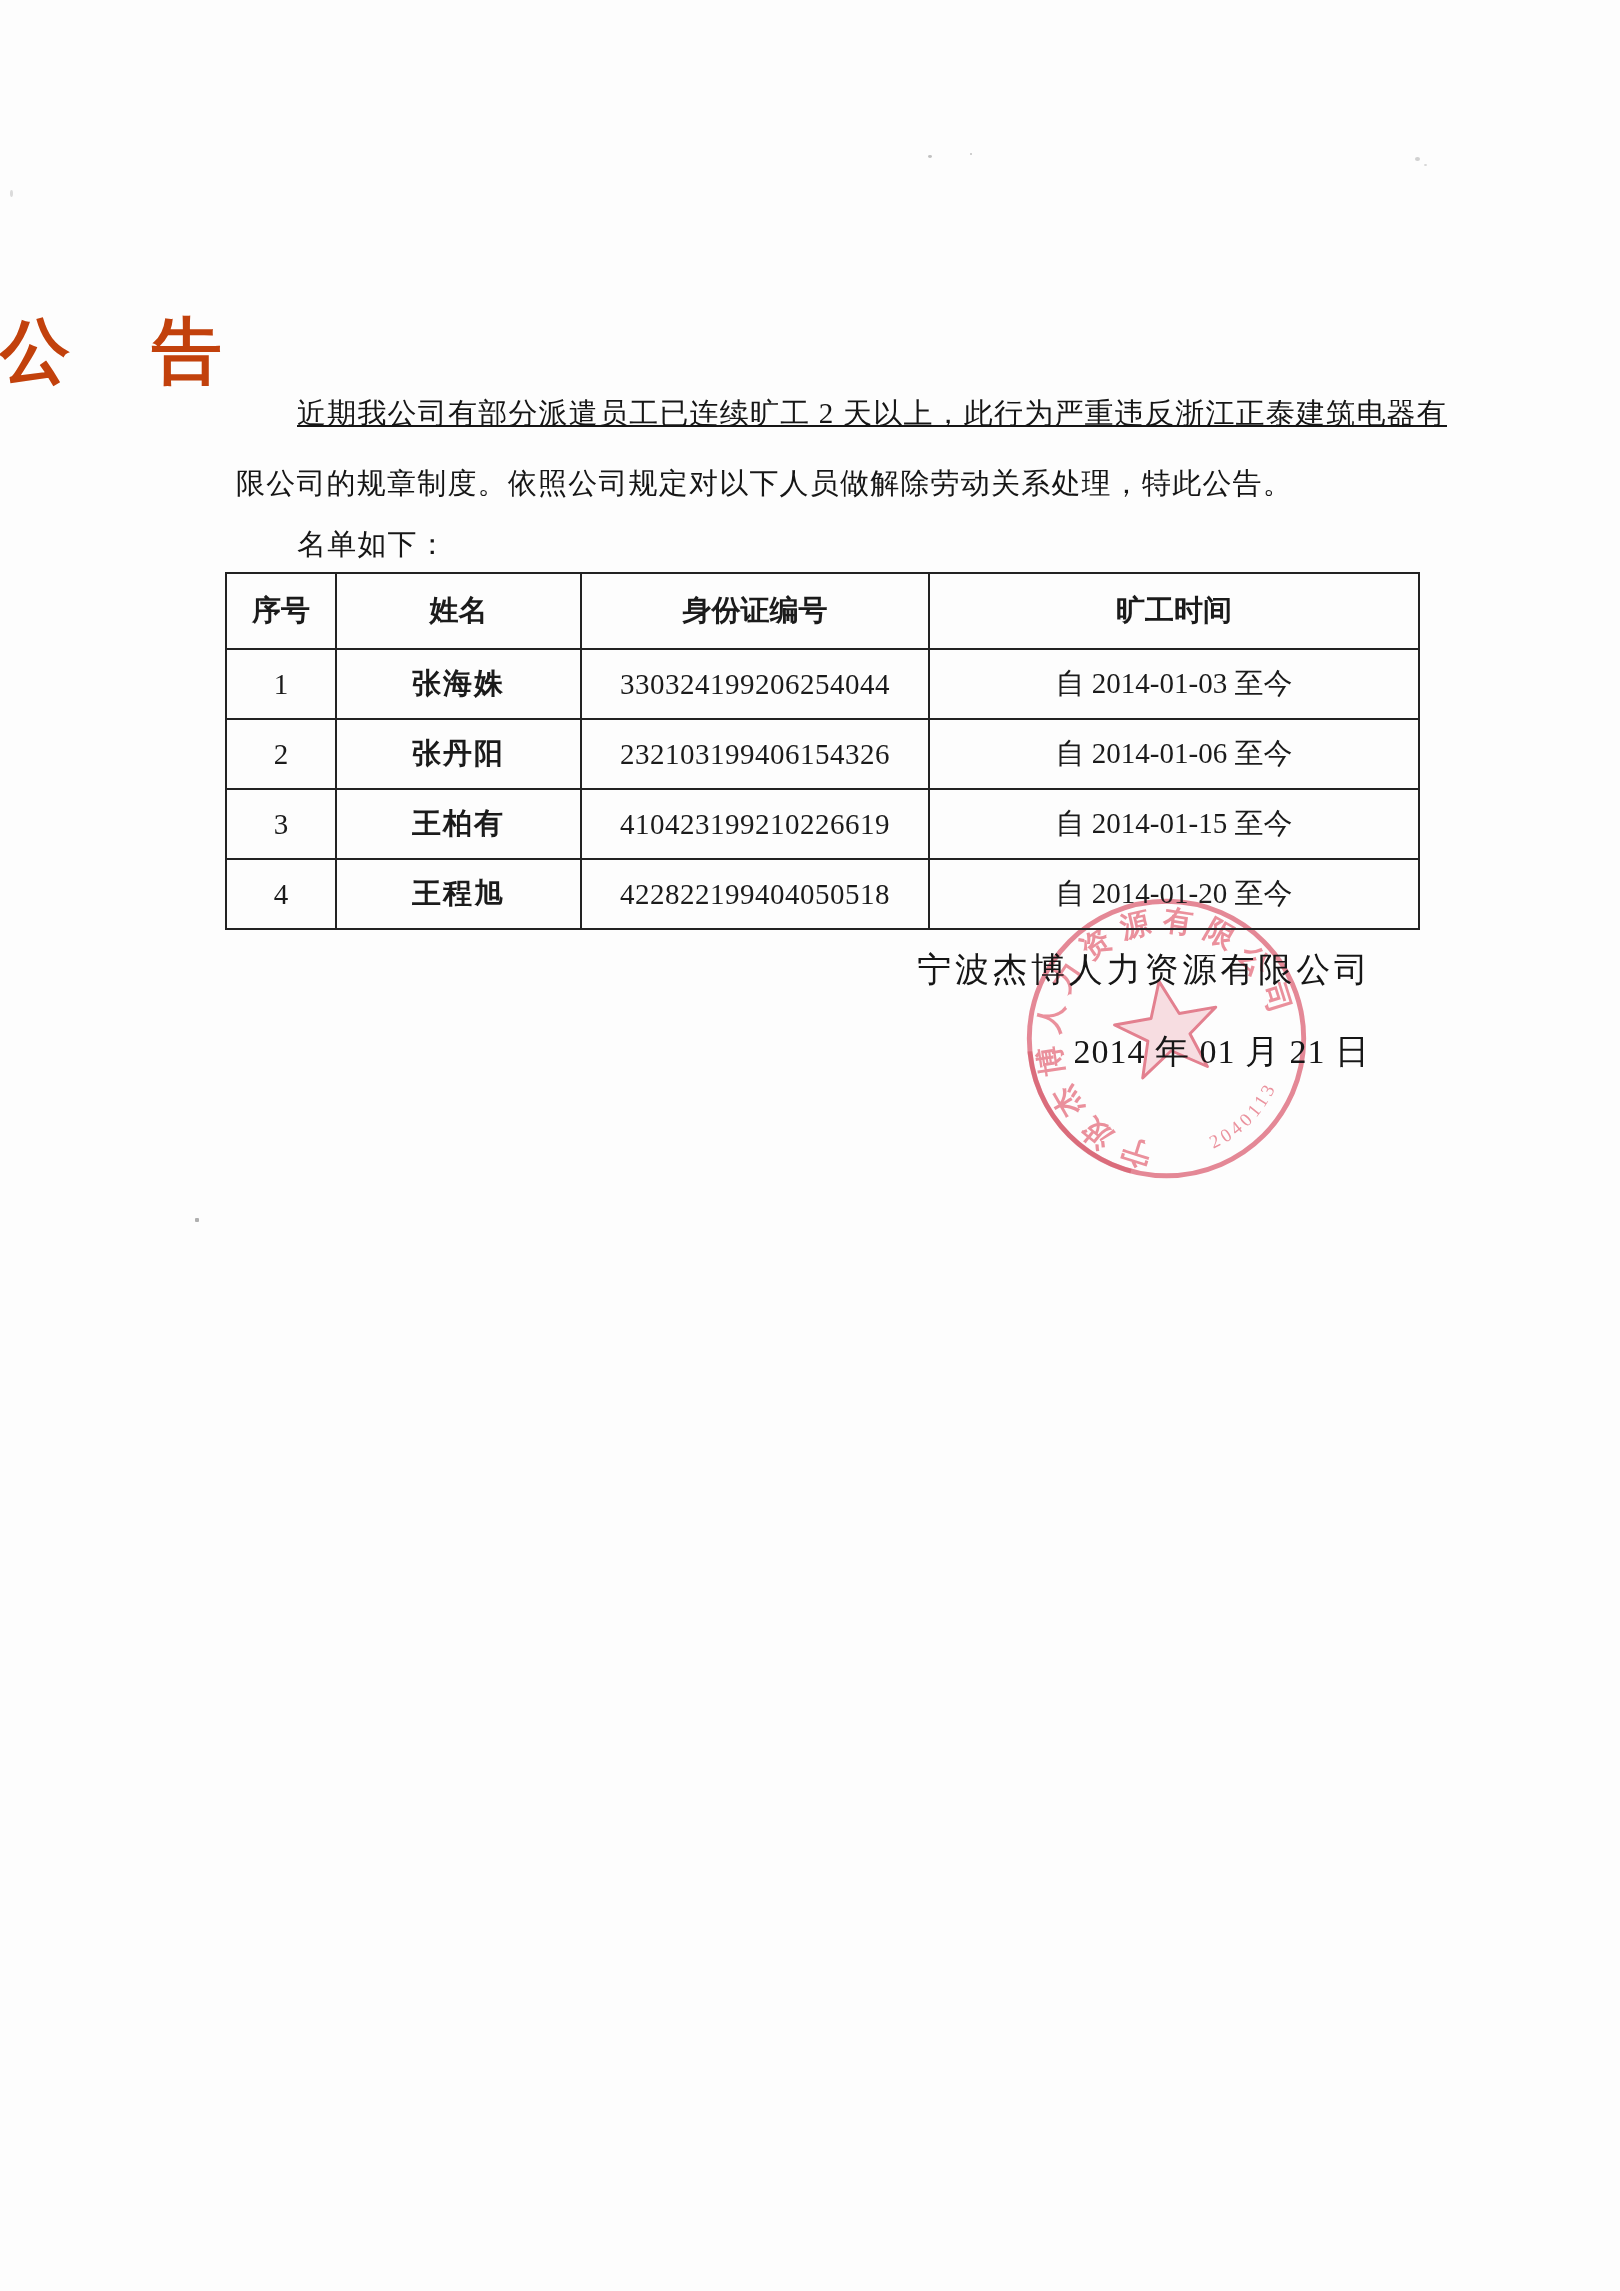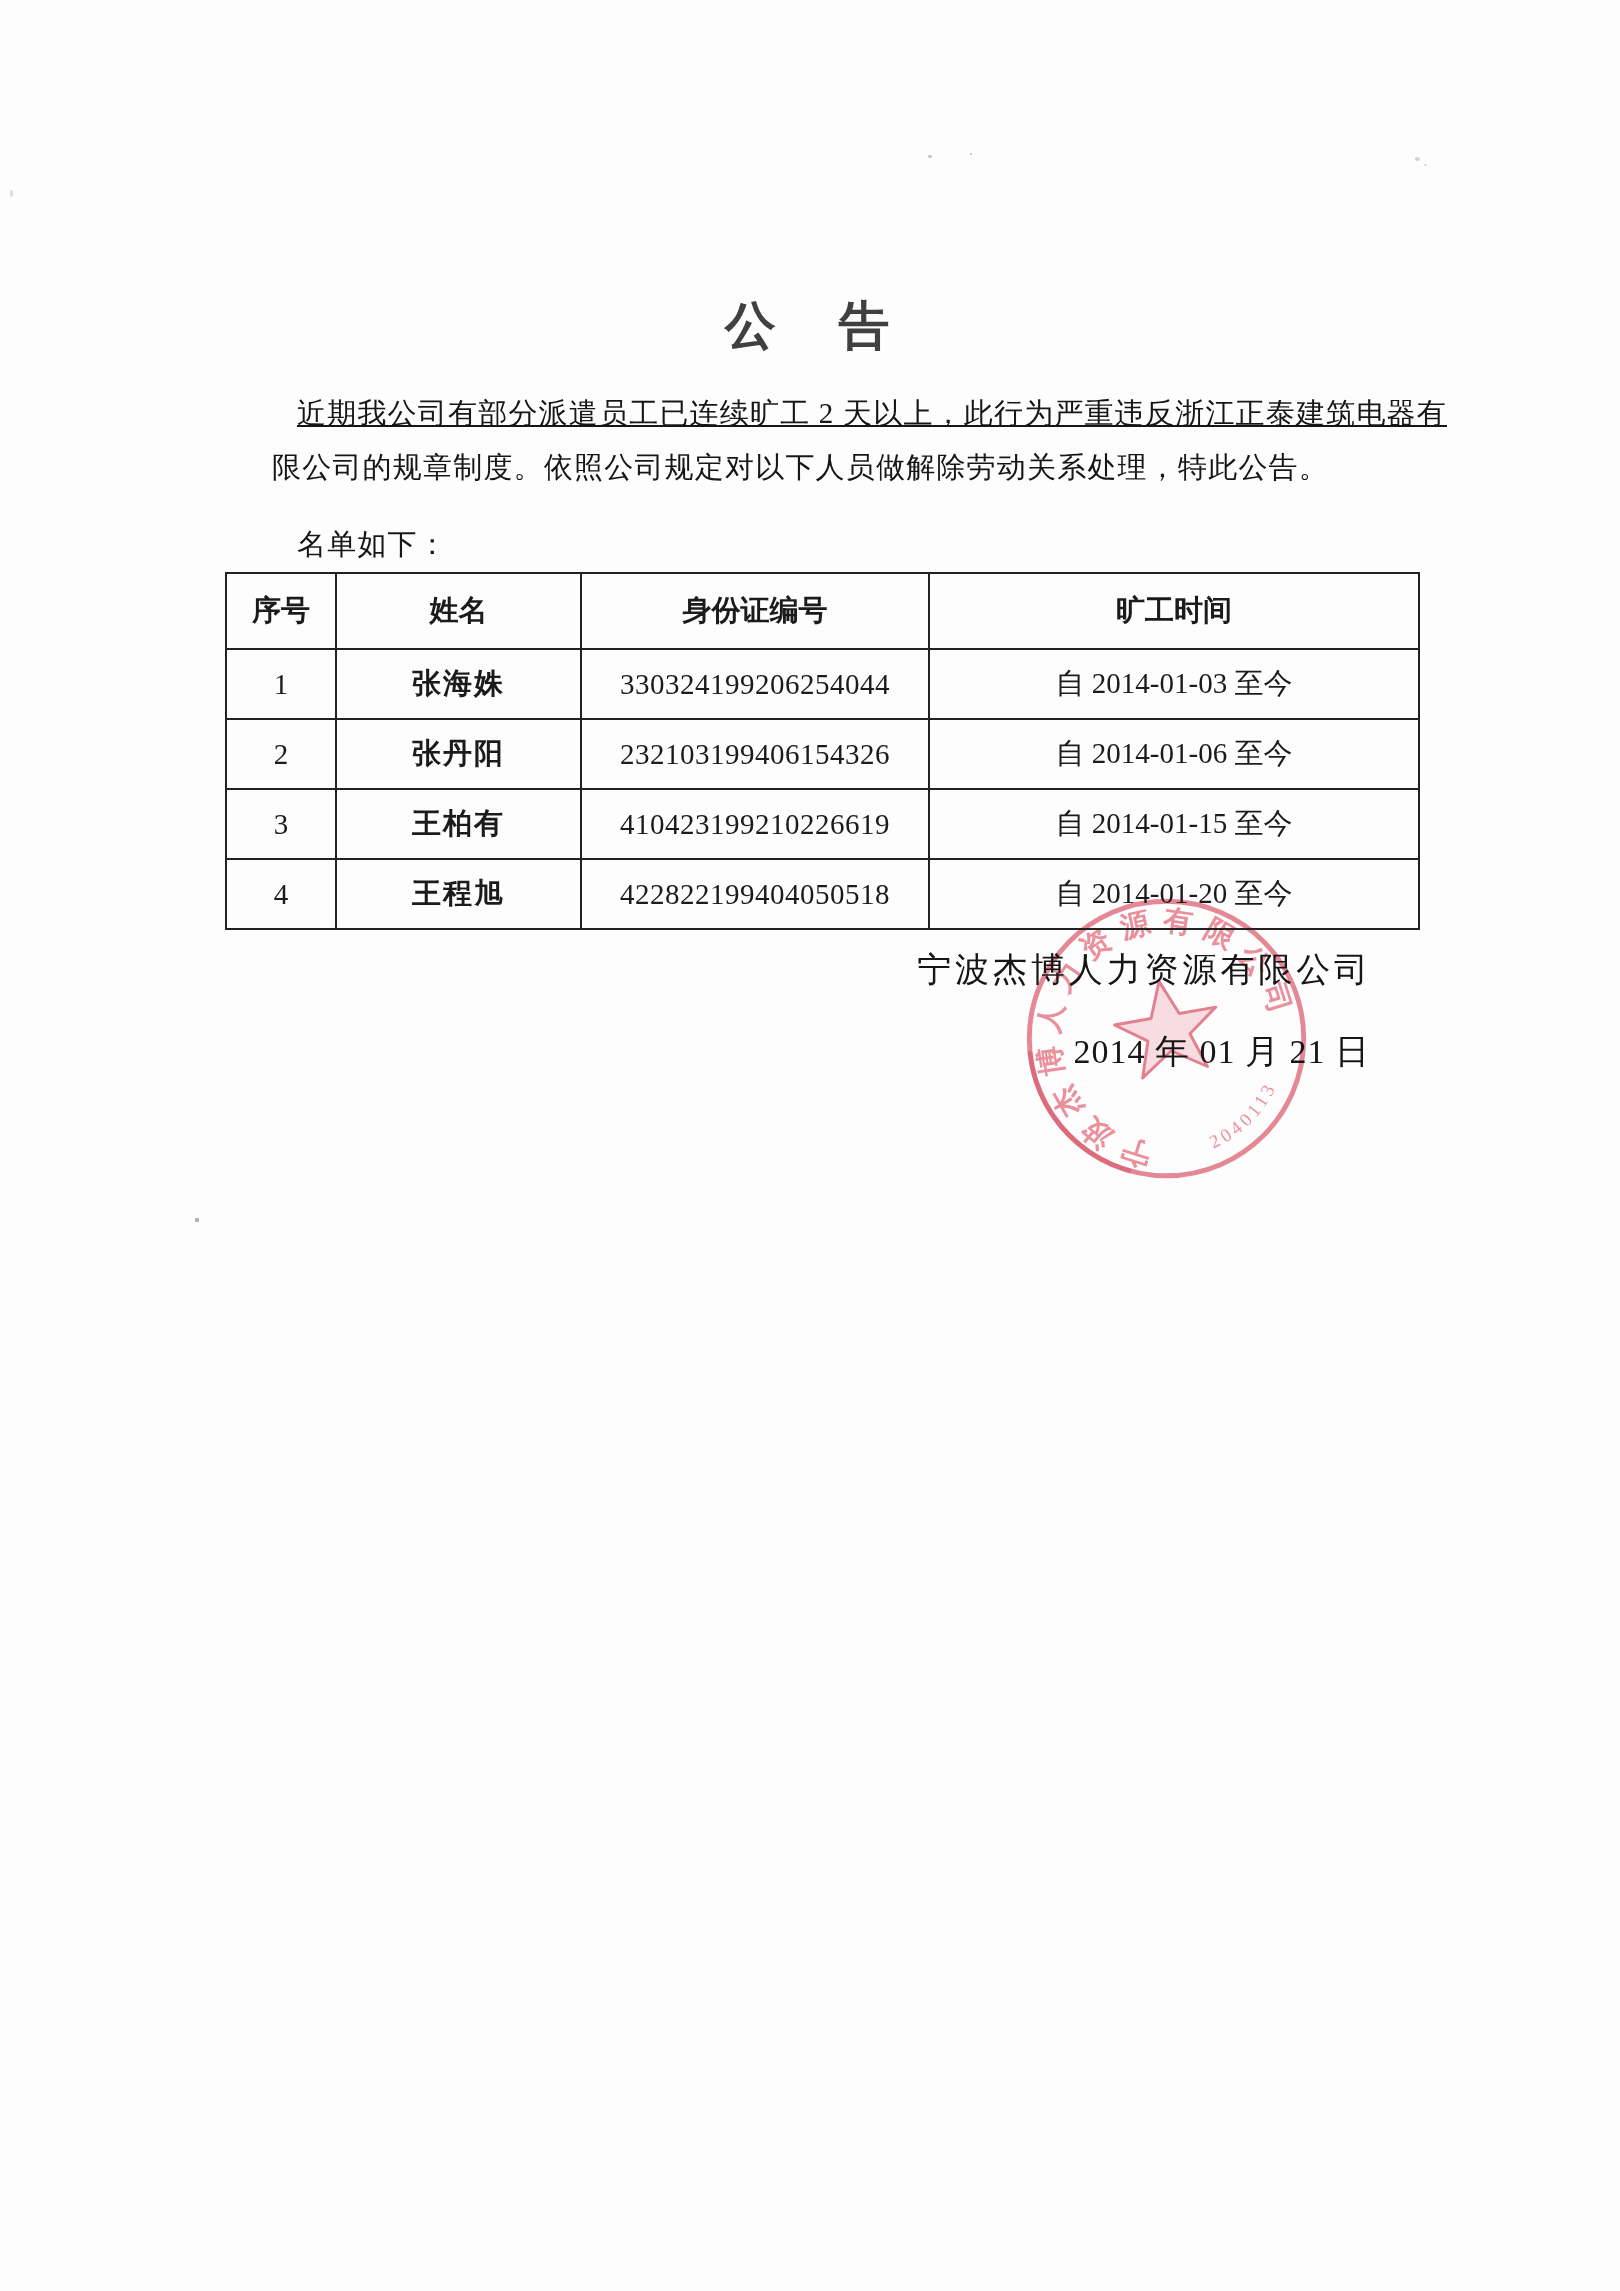--- a/index.html
+++ b/index.html
@@ -6,32 +6,32 @@
   .page{
     position:relative;
     width:1620px;height:2292px;
     background:#fdfdfd;
     overflow:hidden;
     font-family:"Liberation Serif","DejaVu Serif",serif;
     color:#1b1b1b;
   }
   .title{
     position:absolute;top:258px;left:0;width:100%;
-    text-align:center;
-    font-size:51px;font-weight:700;letter-spacing:5.9px;
-    color:#404040;
+    text-align:left;
+    font-size:70px;font-weight:700;letter-spacing:5.9px;
+    color:#c2410c;
   }
   .body-line{
     position:absolute;
     font-size:29px;letter-spacing:1.2px;
     white-space:nowrap;
     color:#161616;
   }
   .line1{top:394px;left:297px;text-decoration:underline;}
-  .line2{top:448px;left:236px;margin-left:36px;}
+  .line2{top:464px;left:236px;}
   .intro{top:525px;left:297px;}
   table.roster{
     position:absolute;left:225px;top:572px;
     border-collapse:collapse;
     table-layout:fixed;
     z-index:3;
   }
   table.roster,table.roster th,table.roster td{
     border:2px solid #222;
   }

